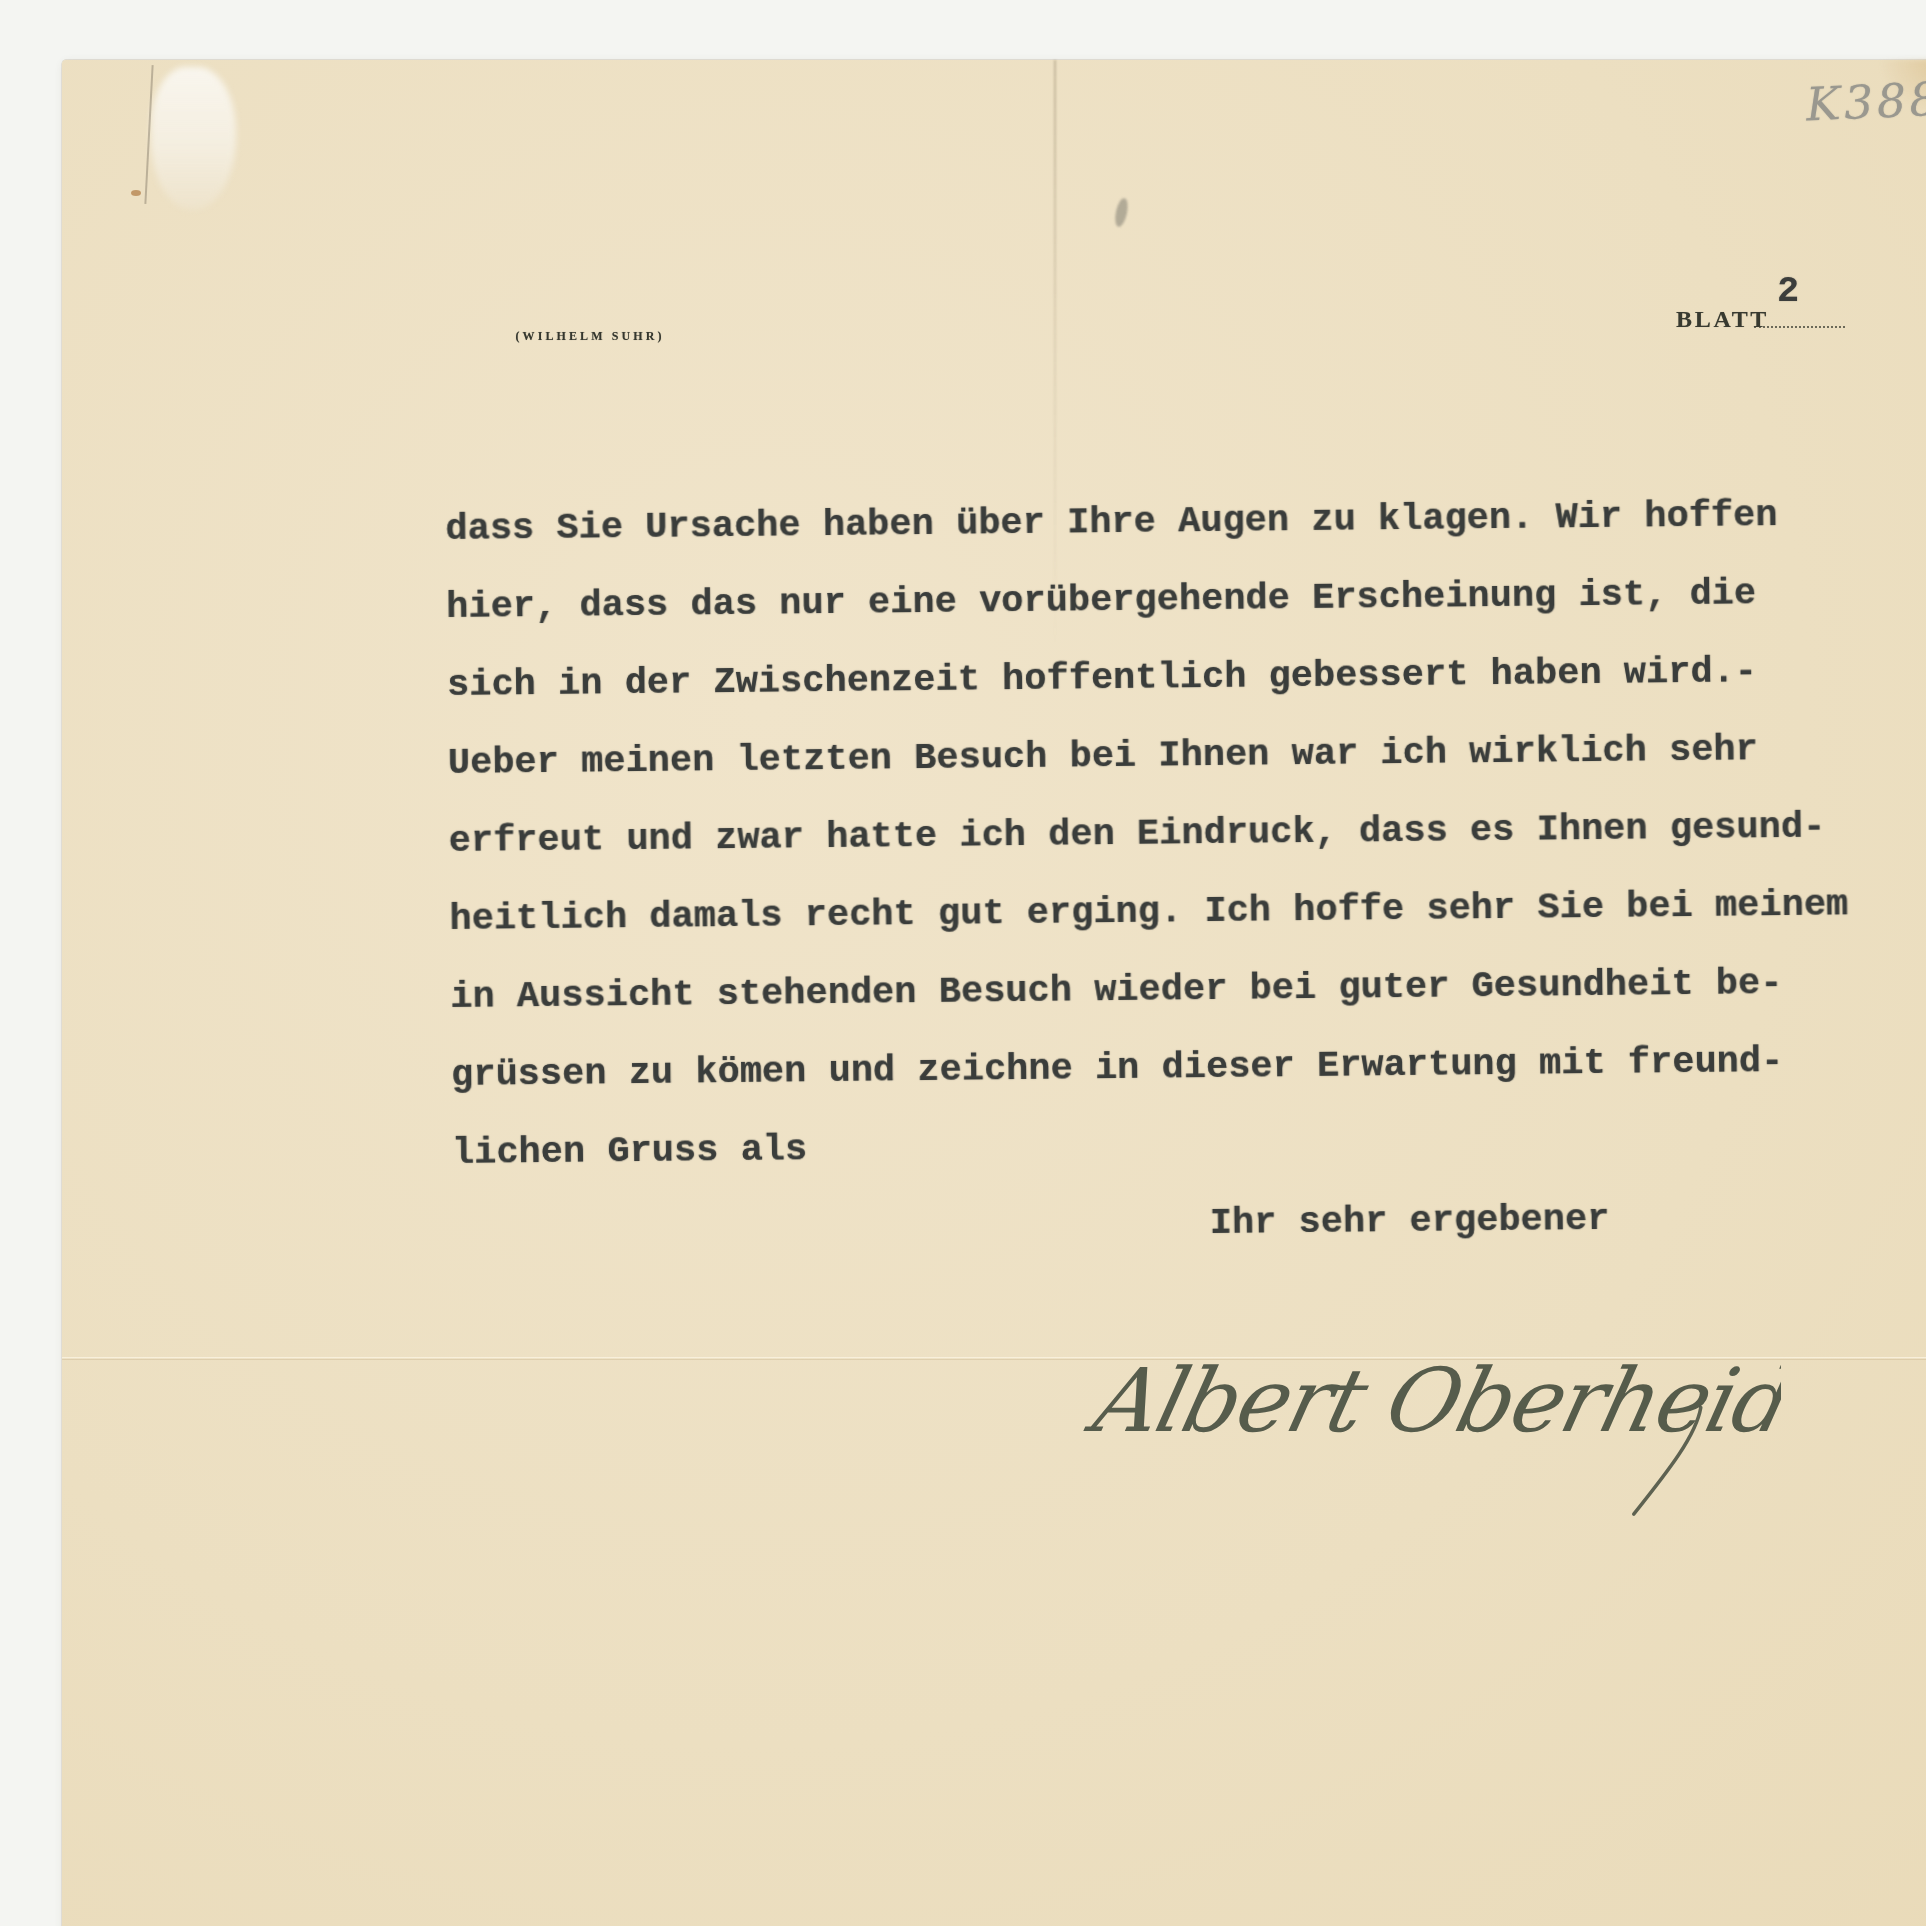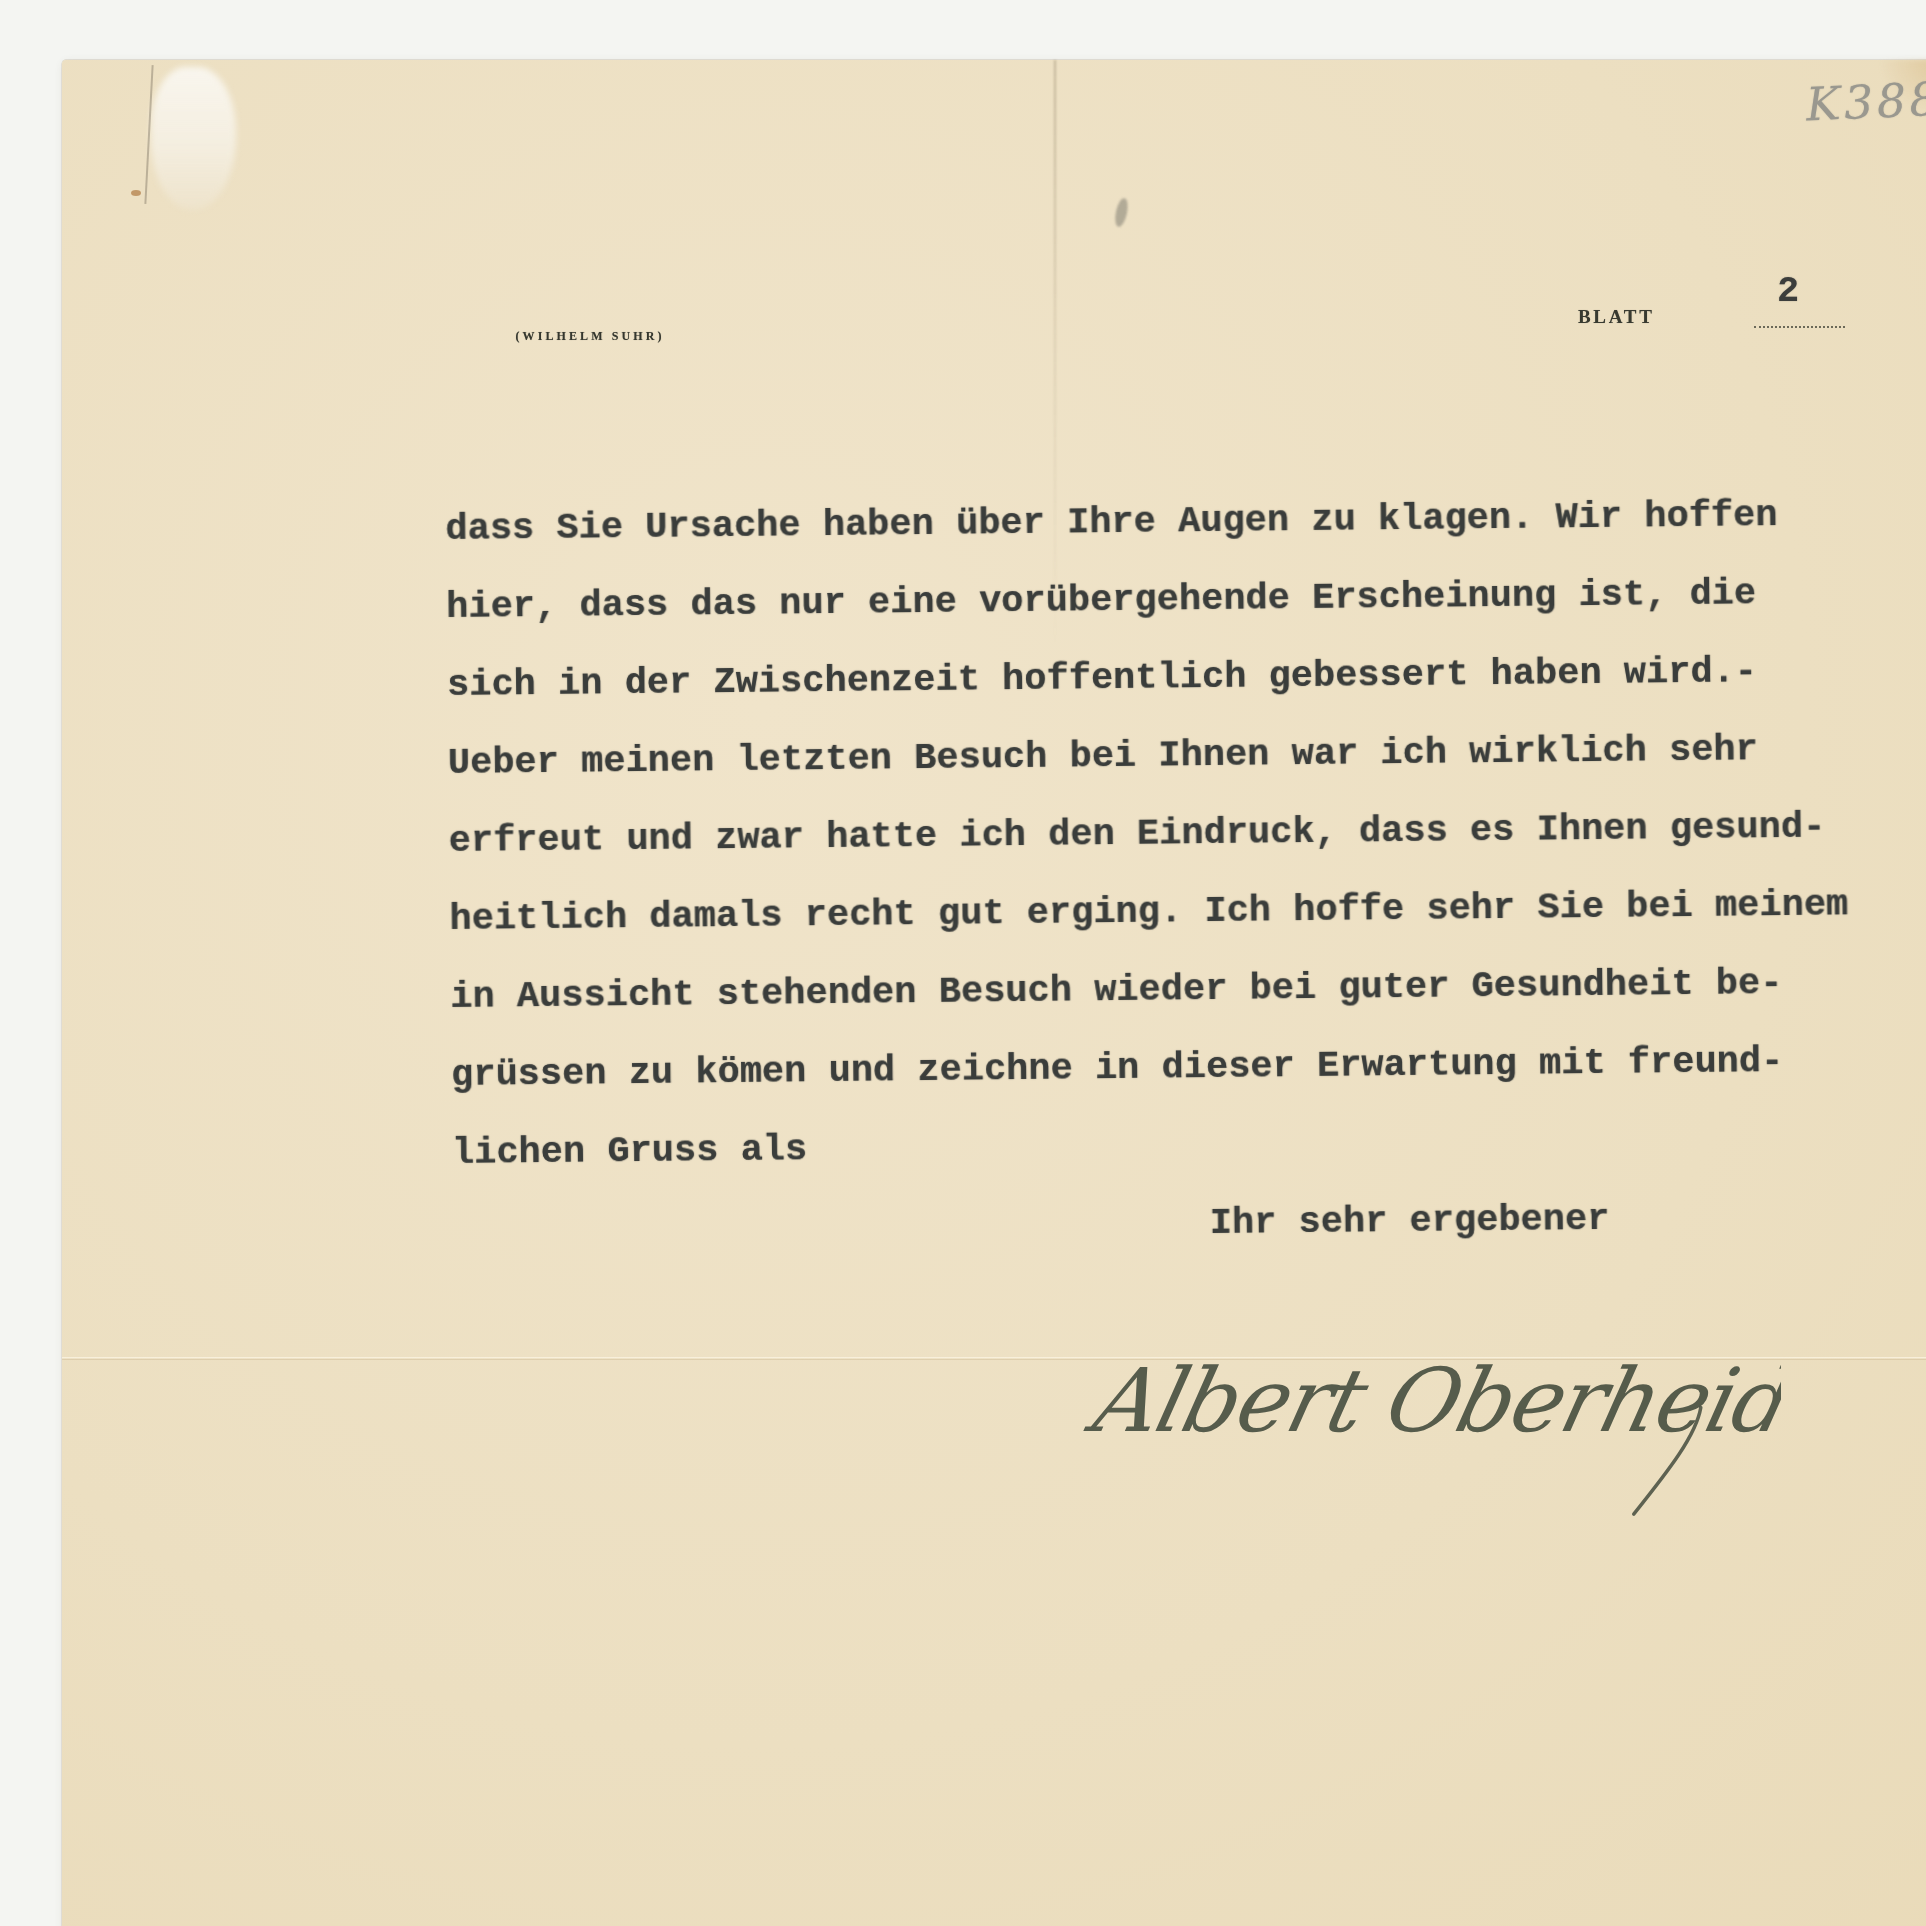--- a/index.html
+++ b/index.html
@@ -60,23 +60,23 @@
     font-size:24px; letter-spacing:5px; color:#35372e;
     text-shadow:0 0 0.8px rgba(53,55,46,.45); white-space:nowrap;
   }
   .letterhead-proprietor {
     left:216px; top:269px; width:624px; text-align:center;
     font-family:"Liberation Serif", serif; font-weight:bold;
     font-size:12px; letter-spacing:3.1px; color:#35372e;
     text-shadow:0 0 0.8px rgba(53,55,46,.45); white-space:nowrap;
   }
   .sheet-label {
-    left:1516px; top:246px;
+    left:1614px; top:246px;
     font-family:"Liberation Serif", serif; font-weight:bold;
-    font-size:19px; letter-spacing:2.7px; color:#383a30;
+    font-size:24px; letter-spacing:2.7px; color:#383a30;
     text-shadow:0 0 0.8px rgba(56,58,48,.4);
   }
   .sheet-dots { left:1692px; top:243px; width:91px; height:23px;
     border-bottom:2.3px dotted rgba(64,66,54,.75); }
   .sheet-number {
     left:1715px; top:210px;
     font-family:"Liberation Mono", monospace; font-weight:bold;
     font-size:37px; color:#3c3e3c; text-shadow:0 0 1.2px rgba(60,62,60,.5);
   }
 

